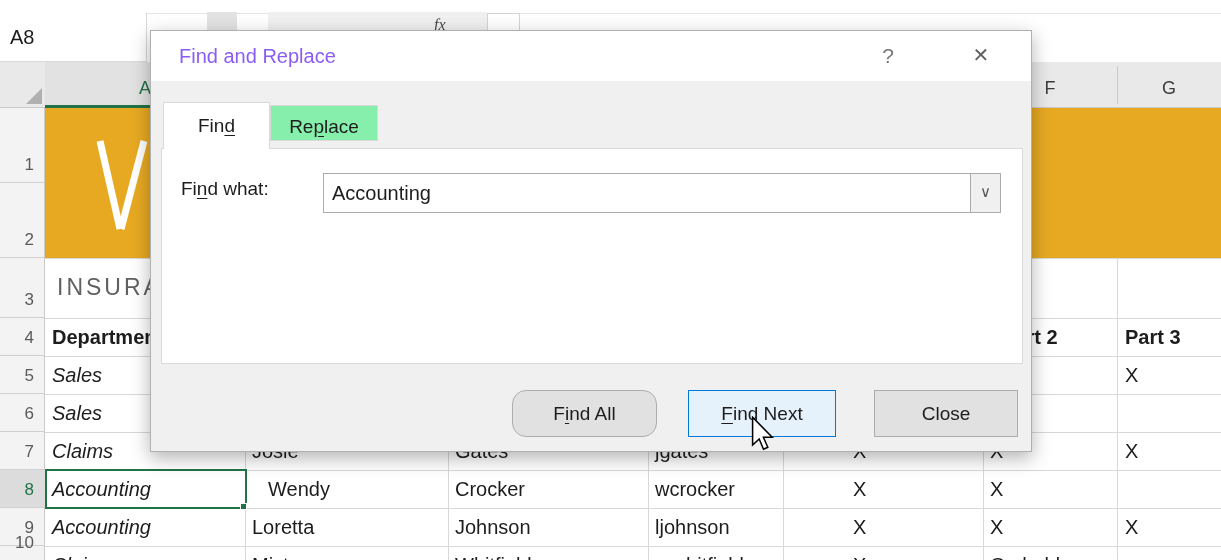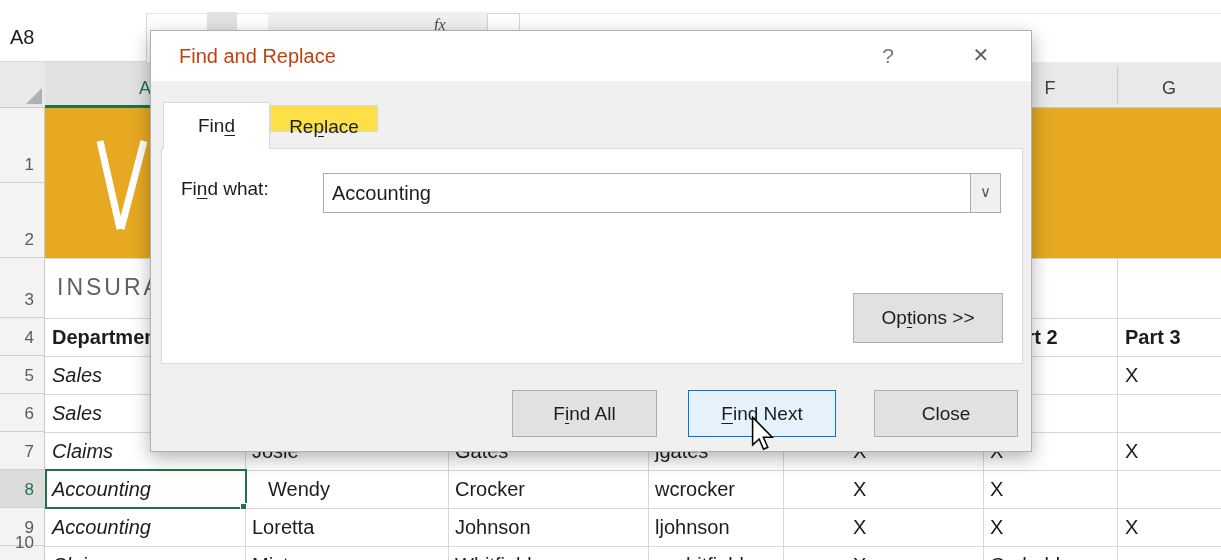--- a/index.html
+++ b/index.html
@@ -47,43 +47,43 @@
   .cell { height:38px; line-height:38px; font-size:20px; white-space:nowrap; }
   .it { font-style:italic; }
   .bd { font-weight:700; }
   .selbox { left:45px; top:469px; width:202px; height:40px; border:2px solid #217346; pointer-events:none; }
   .selhandle { left:240px; top:503px; width:7px; height:7px; background:#217346; border:1px solid #fff; }
 
   
   .dialog { left:150px; top:30px; width:882px; height:422px; background:#F0F0F0;
             border:1px solid #B0B0B0; box-shadow:0 6px 18px rgba(0,0,0,.30); z-index:10; }
   .dlg-title { position:absolute; left:0; top:0; width:100%; height:50px; background:#fff; }
-  .dlg-title-text { position:absolute; left:28px; top:0; line-height:50px; font-size:20px; color:#c2410c; }
+  .dlg-title-text { position:absolute; left:28px; top:0; line-height:50px; font-size:20px; color:#8b5cf6; }
   .dlg-help { position:absolute; right:128px; top:0; width:30px; height:50px; text-align:center;
               line-height:50px; font-size:21px; color:#767676; }
   .dlg-close { position:absolute; right:30px; top:0; width:40px; height:50px; text-align:center;
                line-height:48px; font-size:20px; color:#5f5f5f; }
   .tab { position:absolute; font-size:19px; text-align:center; border:1px solid #D9D9D9; }
   .tab.active { left:12px; top:71px; width:107px; height:47px; background:#fff; border-bottom:none;
                 line-height:46px; z-index:3; }
-  .tab.inactive { left:119px; top:74px; width:108px; height:27px; background:#fde047;
+  .tab.inactive { left:119px; top:74px; width:108px; height:36px; background:#86efac;
                   line-height:42px; z-index:2; }
   .tabpage { position:absolute; left:10px; top:117px; width:862px; height:216px; background:#fff;
              border:1px solid #D9D9D9; }
   .fw-label { position:absolute; left:30px; top:147px; font-size:19px; }
   .combo { position:absolute; left:172px; top:142px; width:678px; height:40px; background:#fff;
            border:1px solid #ABABAB; }
   .combo-text { position:absolute; left:8px; top:0; line-height:38px; font-size:20px; }
   .combo-drop { position:absolute; right:0; top:0; width:30px; height:38px; background:#F0F0F0;
                 border-left:1px solid #ABABAB; text-align:center; line-height:36px;
                 font-size:15px; color:#555; }
   .btn { position:absolute; background:#E1E1E1; border:1px solid #ADADAD; font-size:19px;
          text-align:center; font-family:"Liberation Sans",sans-serif; }
   .btn-options { left:702px; top:262px; width:150px; height:50px; line-height:48px; }
-  .btn-findall { left:361px; top:359px; width:145px; height:47px; line-height:45px; }
+  .btn-findall { left:361px; top:359px; width:145px; height:47px; line-height:45px;border-radius:14px; }
   .btn-findnext { left:537px; top:359px; width:148px; height:47px; line-height:45px;
                   background:#E5F1FB; border:1px solid #0078D7; }
   .btn-close { left:723px; top:359px; width:144px; height:47px; line-height:45px; }
   u { text-underline-offset:3px; }
 
   .cursor { left:751px; top:416px; z-index:20; pointer-events:none; }
 </style>
 </head>
 <body>
 
@@ -188,21 +188,20 @@
   <div class="tab active">Fin<u>d</u></div>
   <div class="tab inactive">Re<u>p</u>lace</div>
   <div class="tabpage"></div>
 
   <label class="fw-label nowrap">Fi<u>n</u>d what:</label>
   <div class="combo">
     <span class="combo-text nowrap">Accounting</span>
     <span class="combo-drop">∨</span>
   </div>
 
-  <div class="btn btn-options">Op<u>t</u>ions &gt;&gt;</div>
   <div class="btn btn-findall">F<u>i</u>nd All</div>
   <div class="btn btn-close">Close</div>
   <div class="btn btn-findnext"><u>F</u>ind Next</div>
 </div>
 
 <svg class="abs cursor" width="26" height="38" viewBox="0 0 20 30">
   <path d="M1,1 L1,23 L6.2,18.2 L9.6,26.2 L13,24.7 L9.5,16.8 L16.5,16.8 Z" fill="#ffffff" stroke="#000000" stroke-width="1.2" stroke-linejoin="miter"></path>
 </svg>
 
 </body></html>

